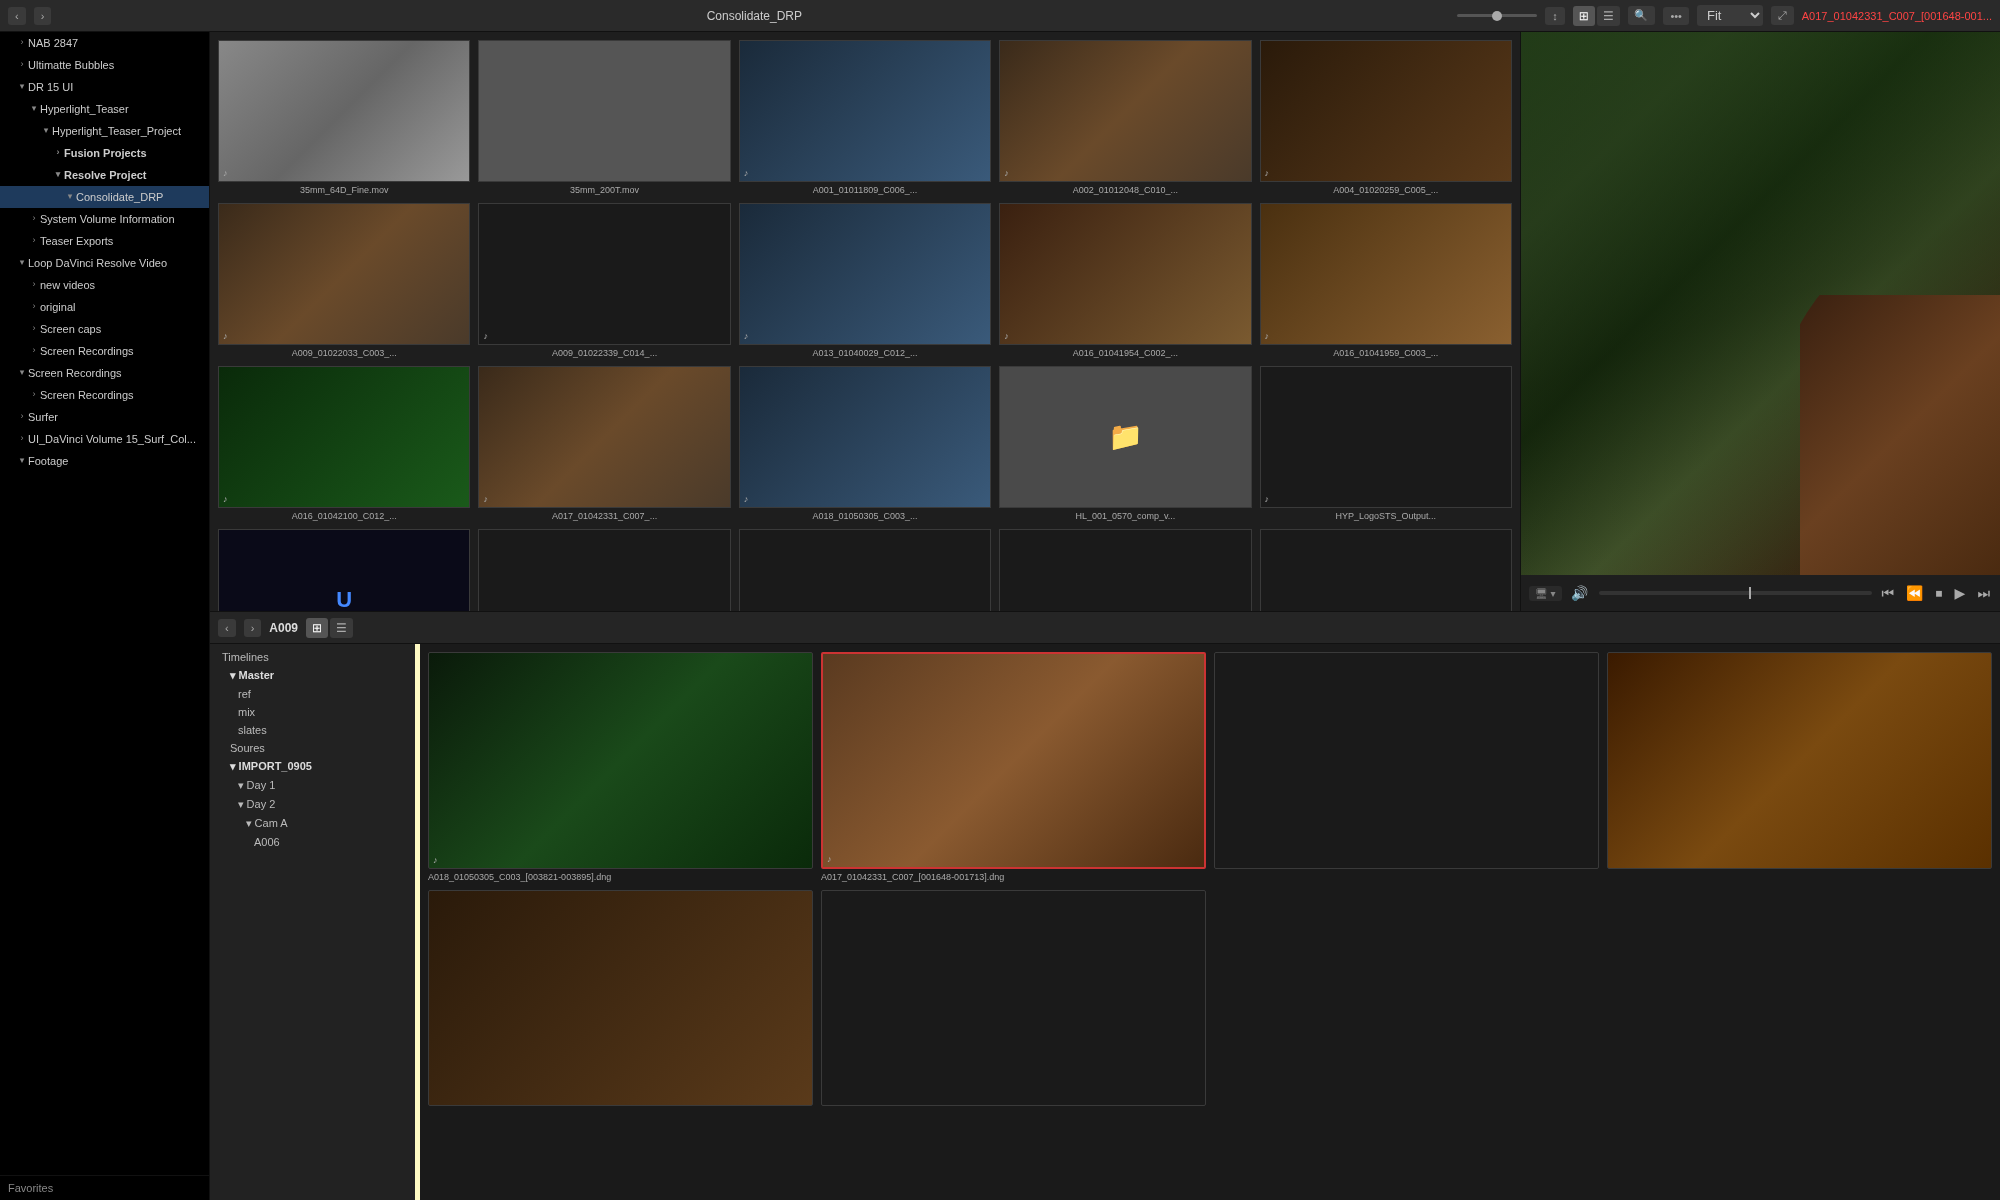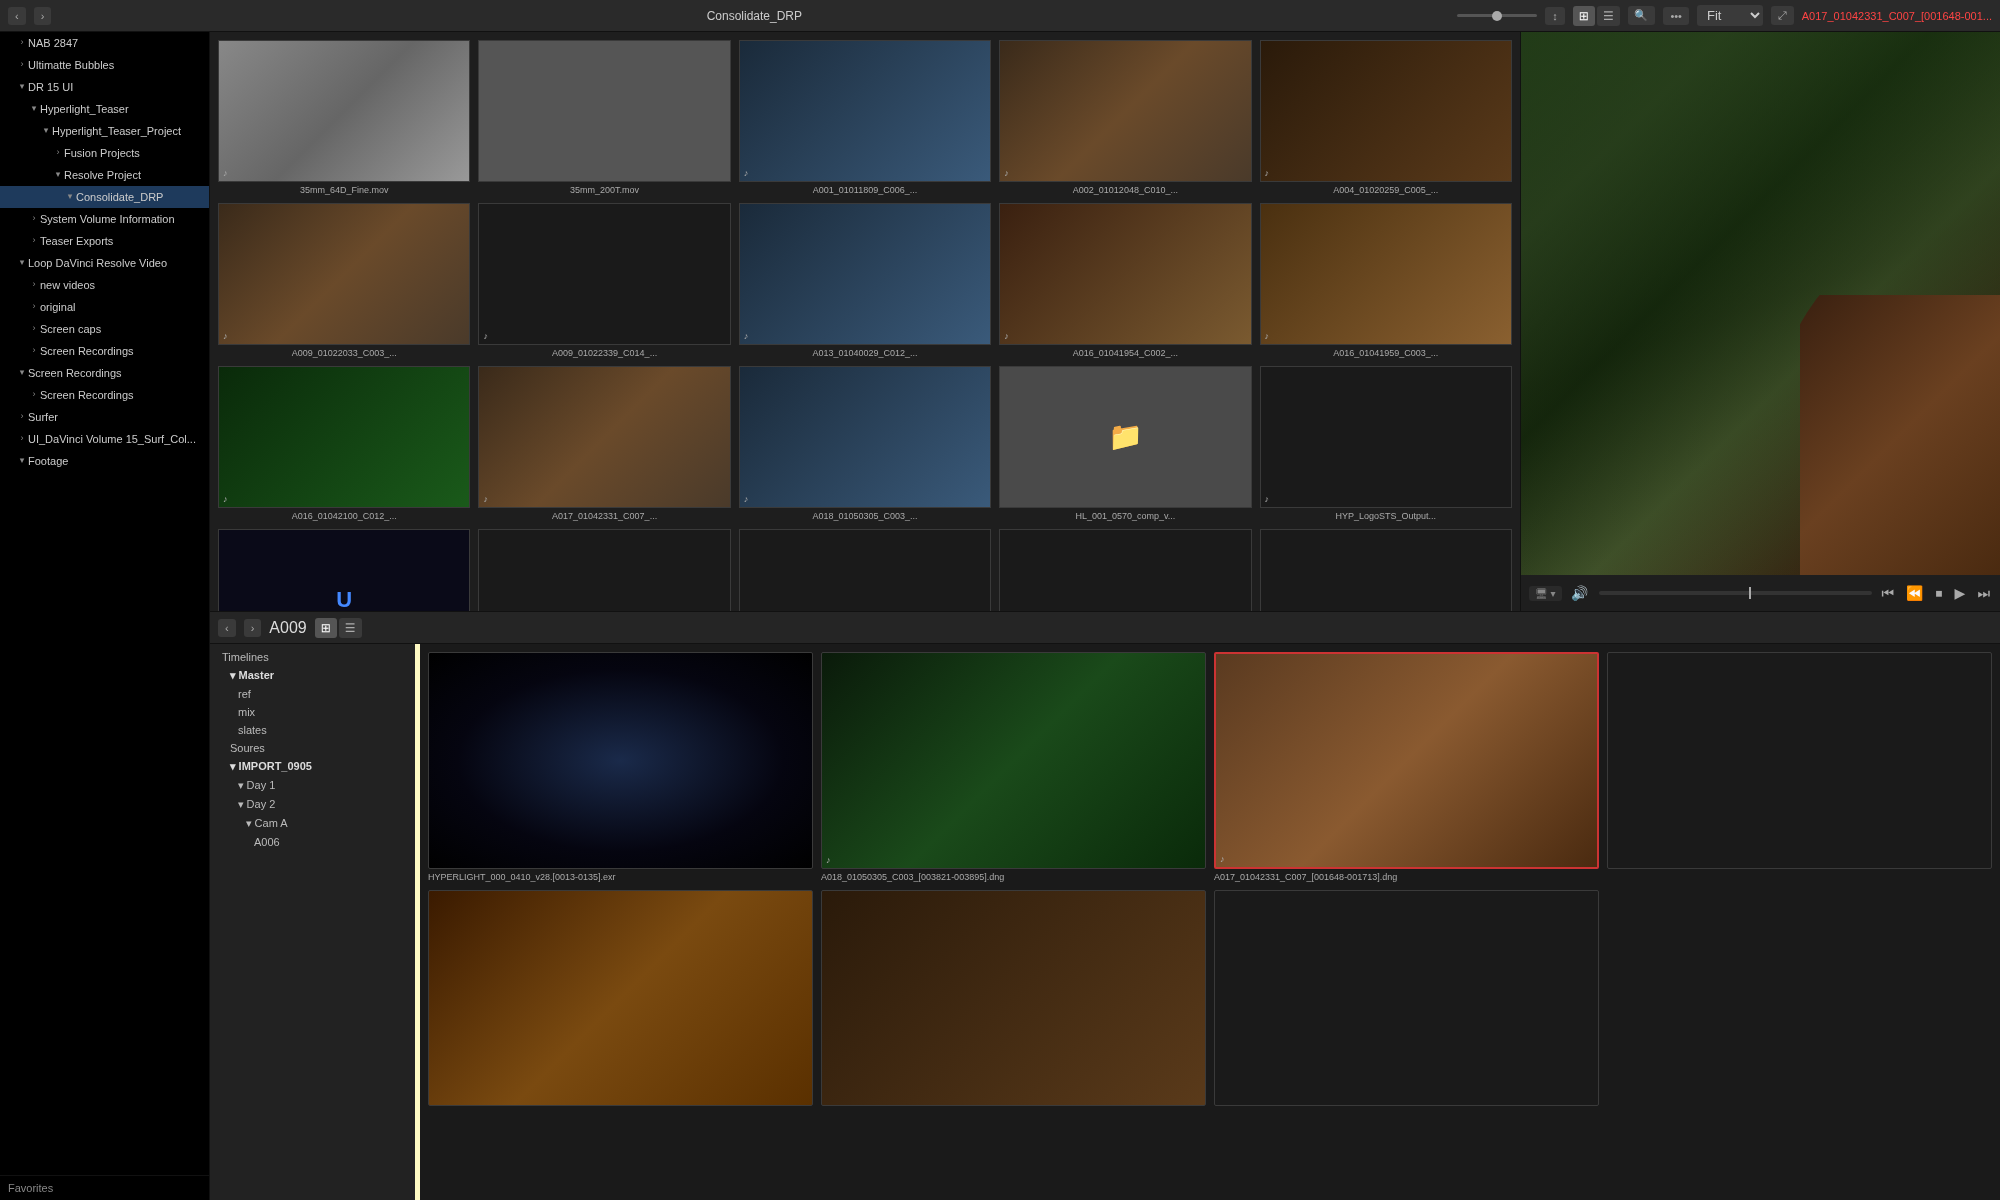--- a/index.html
+++ b/index.html
@@ -56,21 +56,21 @@
       height: 22px;
     }
     .tree-item.selected { background: #1e3a5c; }
     .chevron { width: 12px; height: 12px; display: inline-block; text-align: center; font-size: 9px; color: #888; flex-shrink: 0; }
     .chevron.open::after { content: '▾'; }
     .chevron.closed::after { content: '›'; }
     .item-label { overflow: hidden; text-overflow: ellipsis; flex: 1; font-size: 11px; }
     .indent-1 { padding-left: 16px; }
     .indent-2 { padding-left: 28px; }
     .indent-3 { padding-left: 40px; }
-    .indent-4 { padding-left: 52px; }
+    .indent-4 { padding-left: 52px; font-weight: bold; }
     .indent-5 { padding-left: 64px; }
 
     .sidebar-favorites {
       border-top: 1px solid #111;
       padding: 6px 8px;
     }
     .favorites-label { color: #888; font-size: 11px; }
 
     
     .center-area {
@@ -188,21 +188,21 @@
     
     .bottom-toolbar {
       height: 32px;
       background: #252525;
       border-bottom: 1px solid #111;
       display: flex;
       align-items: center;
       padding: 0 8px;
       gap: 8px;
     }
-    .bottom-title { font-size: 16px; color: #ddd; font-weight: 400; }
+    .bottom-title { font-size: 12px; color: #ddd; font-weight: 700; }
 
     
     .bottom-content {
       flex: 1;
       display: flex;
       overflow: hidden;
     }
 
     .timeline-left {
       width: 210px;
@@ -576,26 +576,20 @@
           <div class="tl-item indent">Soures</div>
           <div class="tl-item indent bold">▾ IMPORT_0905</div>
           <div class="tl-item indent2">▾ Day 1</div>
           <div class="tl-item indent2">▾ Day 2</div>
           <div class="tl-item indent3">▾ Cam A</div>
           <div class="tl-item" style="padding-left:44px;">A006</div>
         </div>
         <div class="timeline-grid" id="timeline-grid">
 
             <div class="tl-thumb">
-      <div class="tl-thumb-img" style="background: radial-gradient(ellipse at center, #1a2a4a 0%, #050510 60%, #000 100%)">
-        
-      </div>
-      <div class="tl-thumb-label">HYPERLIGHT_000_0410_v28.[0013-0135].exr</div>
-    </div>
-            <div class="tl-thumb">
       <div class="tl-thumb-img" style="background: linear-gradient(135deg, #0a1a0a 0%, #1a4a1a 50%, #0a2a0a 100%)">
         <span class="tl-audio-icon">♪</span>
       </div>
       <div class="tl-thumb-label">A018_01050305_C003_[003821-003895].dng</div>
     </div>
             <div class="tl-thumb selected">
       <div class="tl-thumb-img" style="background: linear-gradient(135deg, #5a3a20 0%, #8a5a30 50%, #4a2a10 100%)">
         <span class="tl-audio-icon">♪</span>
       </div>
       <div class="tl-thumb-label">A017_01042331_C007_[001648-001713].dng</div>

